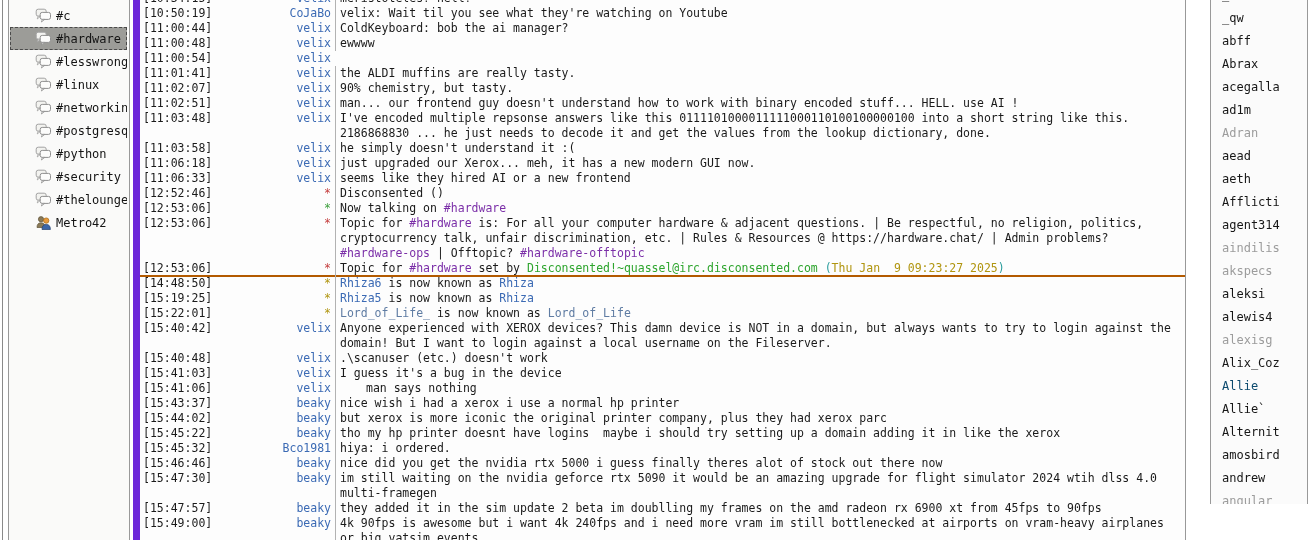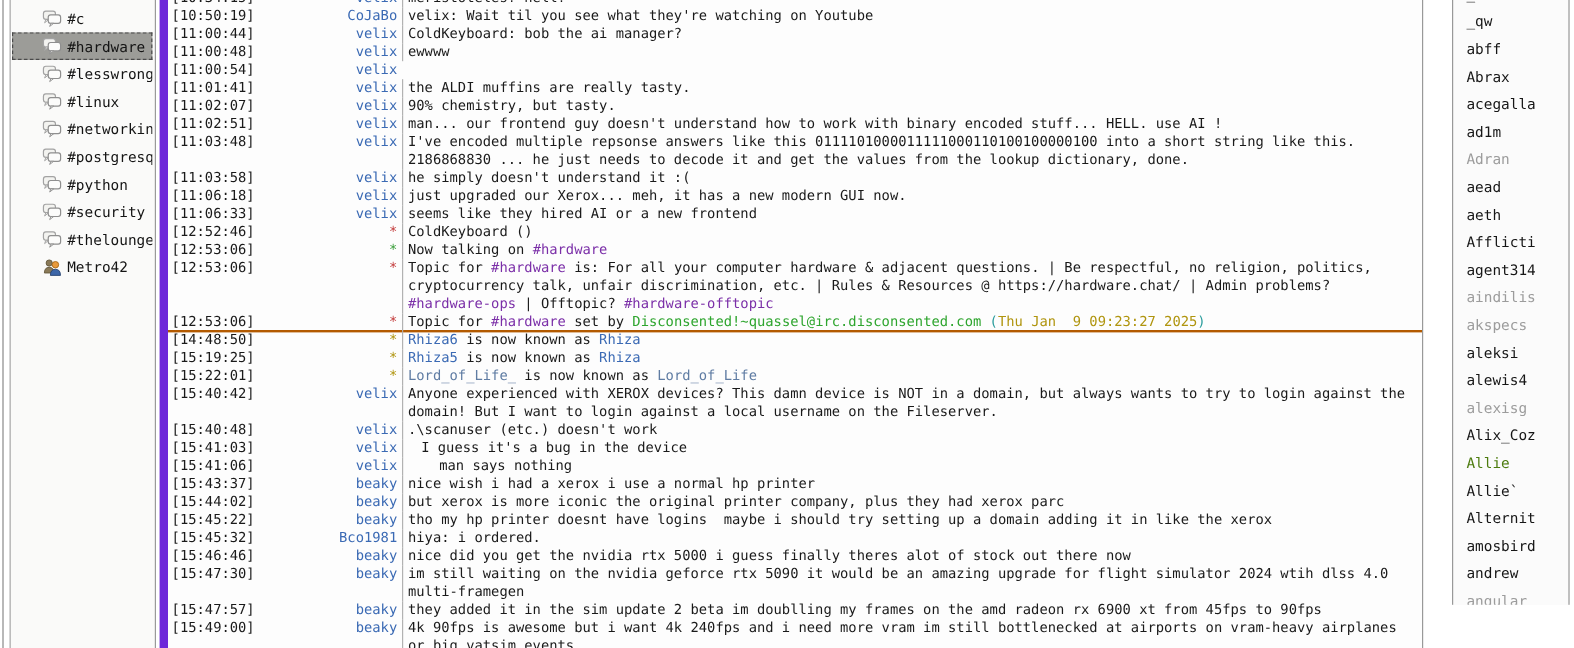--- a/index.html
+++ b/index.html
@@ -197,21 +197,21 @@
         <div class="msg"><span style="color: rgb(26, 26, 26);">just upgraded our Xerox... meh, it has a new modern GUI now.</span></div>
       </div>
       <div class="chat-row">
         <span class="ts">[11:06:33]</span>
         <span class="sender" style="color: rgb(59, 106, 180);">velix</span>
         <div class="msg"><span style="color: rgb(26, 26, 26);">seems like they hired AI or a new frontend</span></div>
       </div>
       <div class="chat-row">
         <span class="ts">[12:52:46]</span>
         <span class="sender" style="color: rgb(196, 60, 60);">*</span>
-        <div class="msg"><span style="color: rgb(26, 26, 26);">ColdKeyboard ()</span></div>
+        <div class="msg"><span style="color: rgb(26, 26, 26);">Disconsented ()</span></div>
       </div>
       <div class="chat-row">
         <span class="ts">[12:53:06]</span>
         <span class="sender" style="color: rgb(61, 160, 61);">*</span>
         <div class="msg"><span style="color: rgb(26, 26, 26);">Now talking on </span><span style="color: rgb(123, 47, 168);">#hardware</span></div>
       </div>
       <div class="chat-row">
         <span class="ts">[12:53:06]</span>
         <span class="sender" style="color: rgb(196, 60, 60);">*</span>
         <div class="msg"><span style="color: rgb(26, 26, 26);">Topic for </span><span style="color: rgb(123, 47, 168);">#hardware</span><span style="color: rgb(26, 26, 26);"> is: For all your computer hardware &amp; adjacent questions. | Be respectful, no religion, politics, cryptocurrency talk, unfair discrimination, etc. | Rules &amp; Resources @ https://hardware.chat/ | Admin problems? </span><span style="color: rgb(123, 47, 168);">#hardware-ops</span><span style="color: rgb(26, 26, 26);"> | Offtopic? </span><span style="color: rgb(123, 47, 168);">#hardware-offtopic</span></div>
@@ -243,21 +243,21 @@
         <div class="msg"><span style="color: rgb(26, 26, 26);">Anyone experienced with XEROX devices? This damn device is NOT in a domain, but always wants to try to login against the domain! But I want to login against a local username on the Fileserver.</span></div>
       </div>
       <div class="chat-row">
         <span class="ts">[15:40:48]</span>
         <span class="sender" style="color: rgb(59, 106, 180);">velix</span>
         <div class="msg"><span style="color: rgb(26, 26, 26);">.\scanuser (etc.) doesn't work</span></div>
       </div>
       <div class="chat-row">
         <span class="ts">[15:41:03]</span>
         <span class="sender" style="color: rgb(59, 106, 180);">velix</span>
-        <div class="msg"><span style="color: rgb(26, 26, 26); margin-left: 11px;">I guess it's a bug in the device</span></div>
+        <div class="msg"><span style="color: rgb(26, 26, 26);">I guess it's a bug in the device</span></div>
       </div>
       <div class="chat-row">
         <span class="ts">[15:41:06]</span>
         <span class="sender" style="color: rgb(59, 106, 180);">velix</span>
         <div class="msg"><span style="color: rgb(26, 26, 26); padding-left: 26px;">man says nothing</span></div>
       </div>
       <div class="chat-row">
         <span class="ts">[15:43:37]</span>
         <span class="sender" style="color: rgb(59, 106, 180);">beaky</span>
         <div class="msg"><span style="color: rgb(26, 26, 26);">nice wish i had a xerox i use a normal hp printer</span></div>
@@ -312,21 +312,21 @@
       <div class="nick-item">aead</div>
       <div class="nick-item">aeth</div>
       <div class="nick-item">Afflicti</div>
       <div class="nick-item">agent314</div>
       <div class="nick-item" style="color: rgb(156, 156, 156);">aindilis</div>
       <div class="nick-item" style="color: rgb(156, 156, 156);">akspecs</div>
       <div class="nick-item">aleksi</div>
       <div class="nick-item">alewis4</div>
       <div class="nick-item" style="color: rgb(156, 156, 156);">alexisg</div>
       <div class="nick-item">Alix_Coz</div>
-      <div class="nick-item" style="color: #4d7c0f;">Allie</div>
+      <div class="nick-item" style="color: #0c4a6e;">Allie</div>
       <div class="nick-item">Allie`</div>
       <div class="nick-item">Alternit</div>
       <div class="nick-item">amosbird</div>
       <div class="nick-item">andrew</div>
       <div class="nick-item" style="color: rgb(156, 156, 156);">angular_</div>
       <div class="nick-item">anothery</div>
     </div>
 </div>
 
 </body></html>

